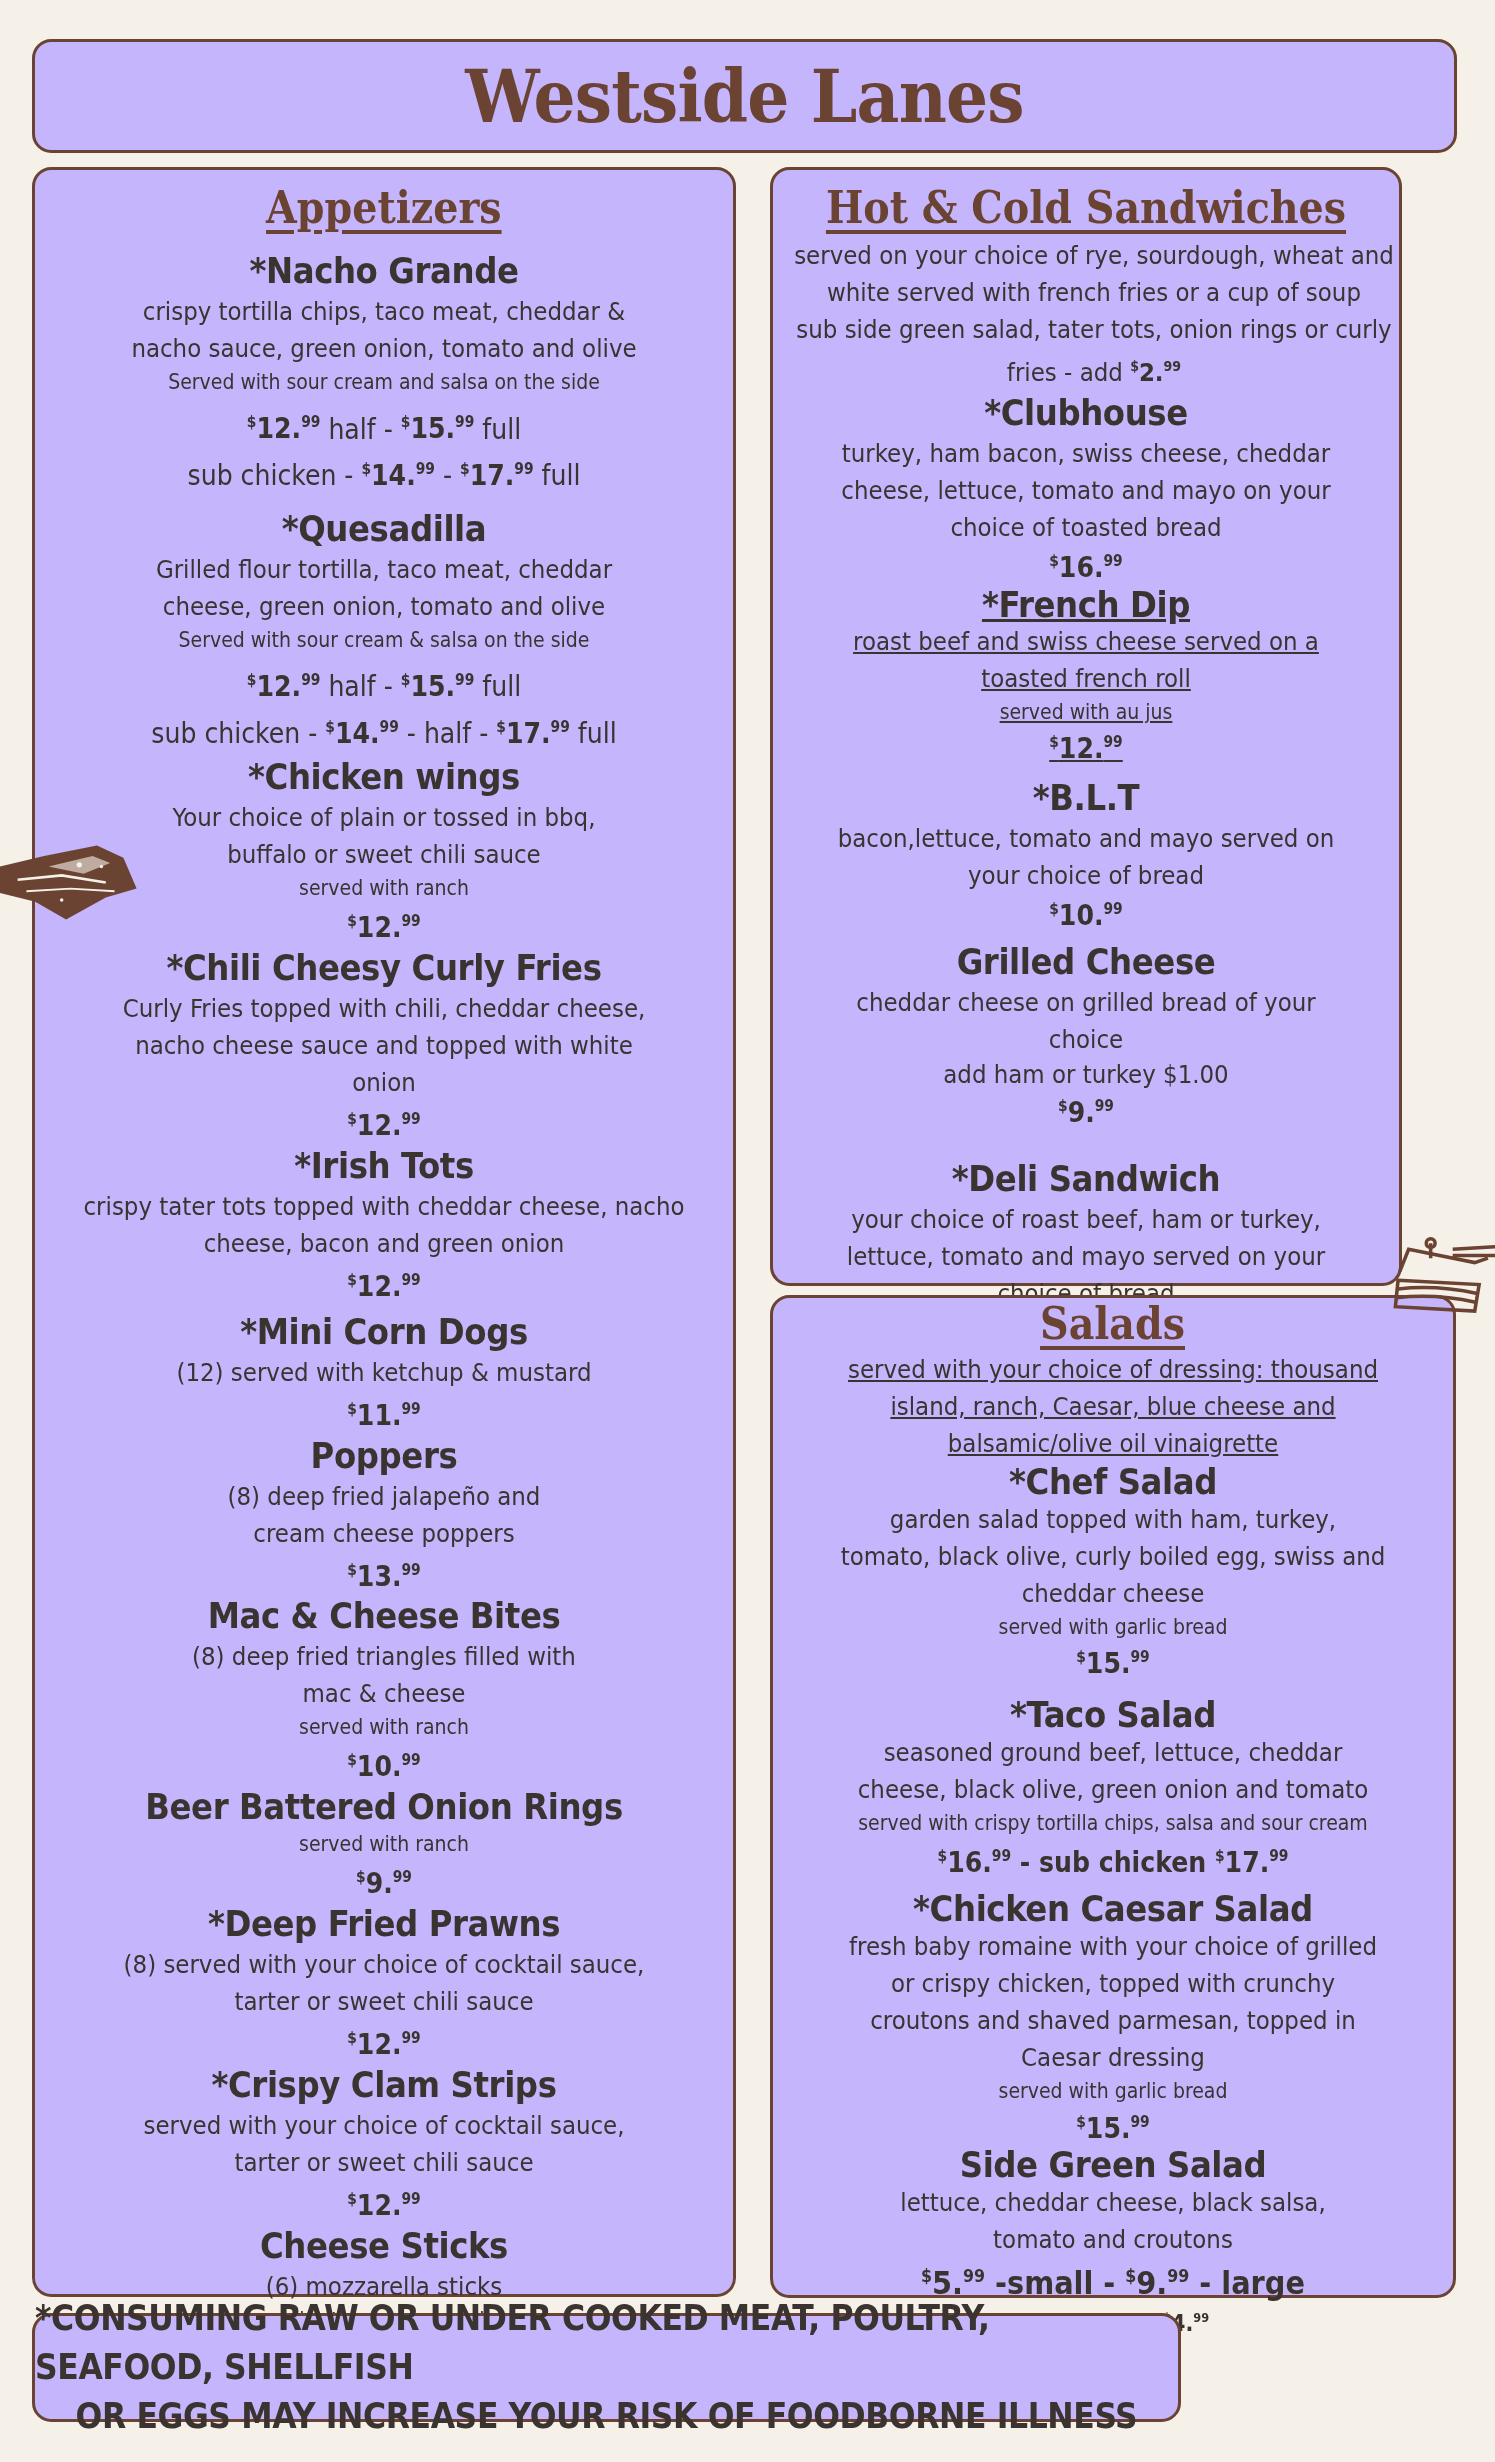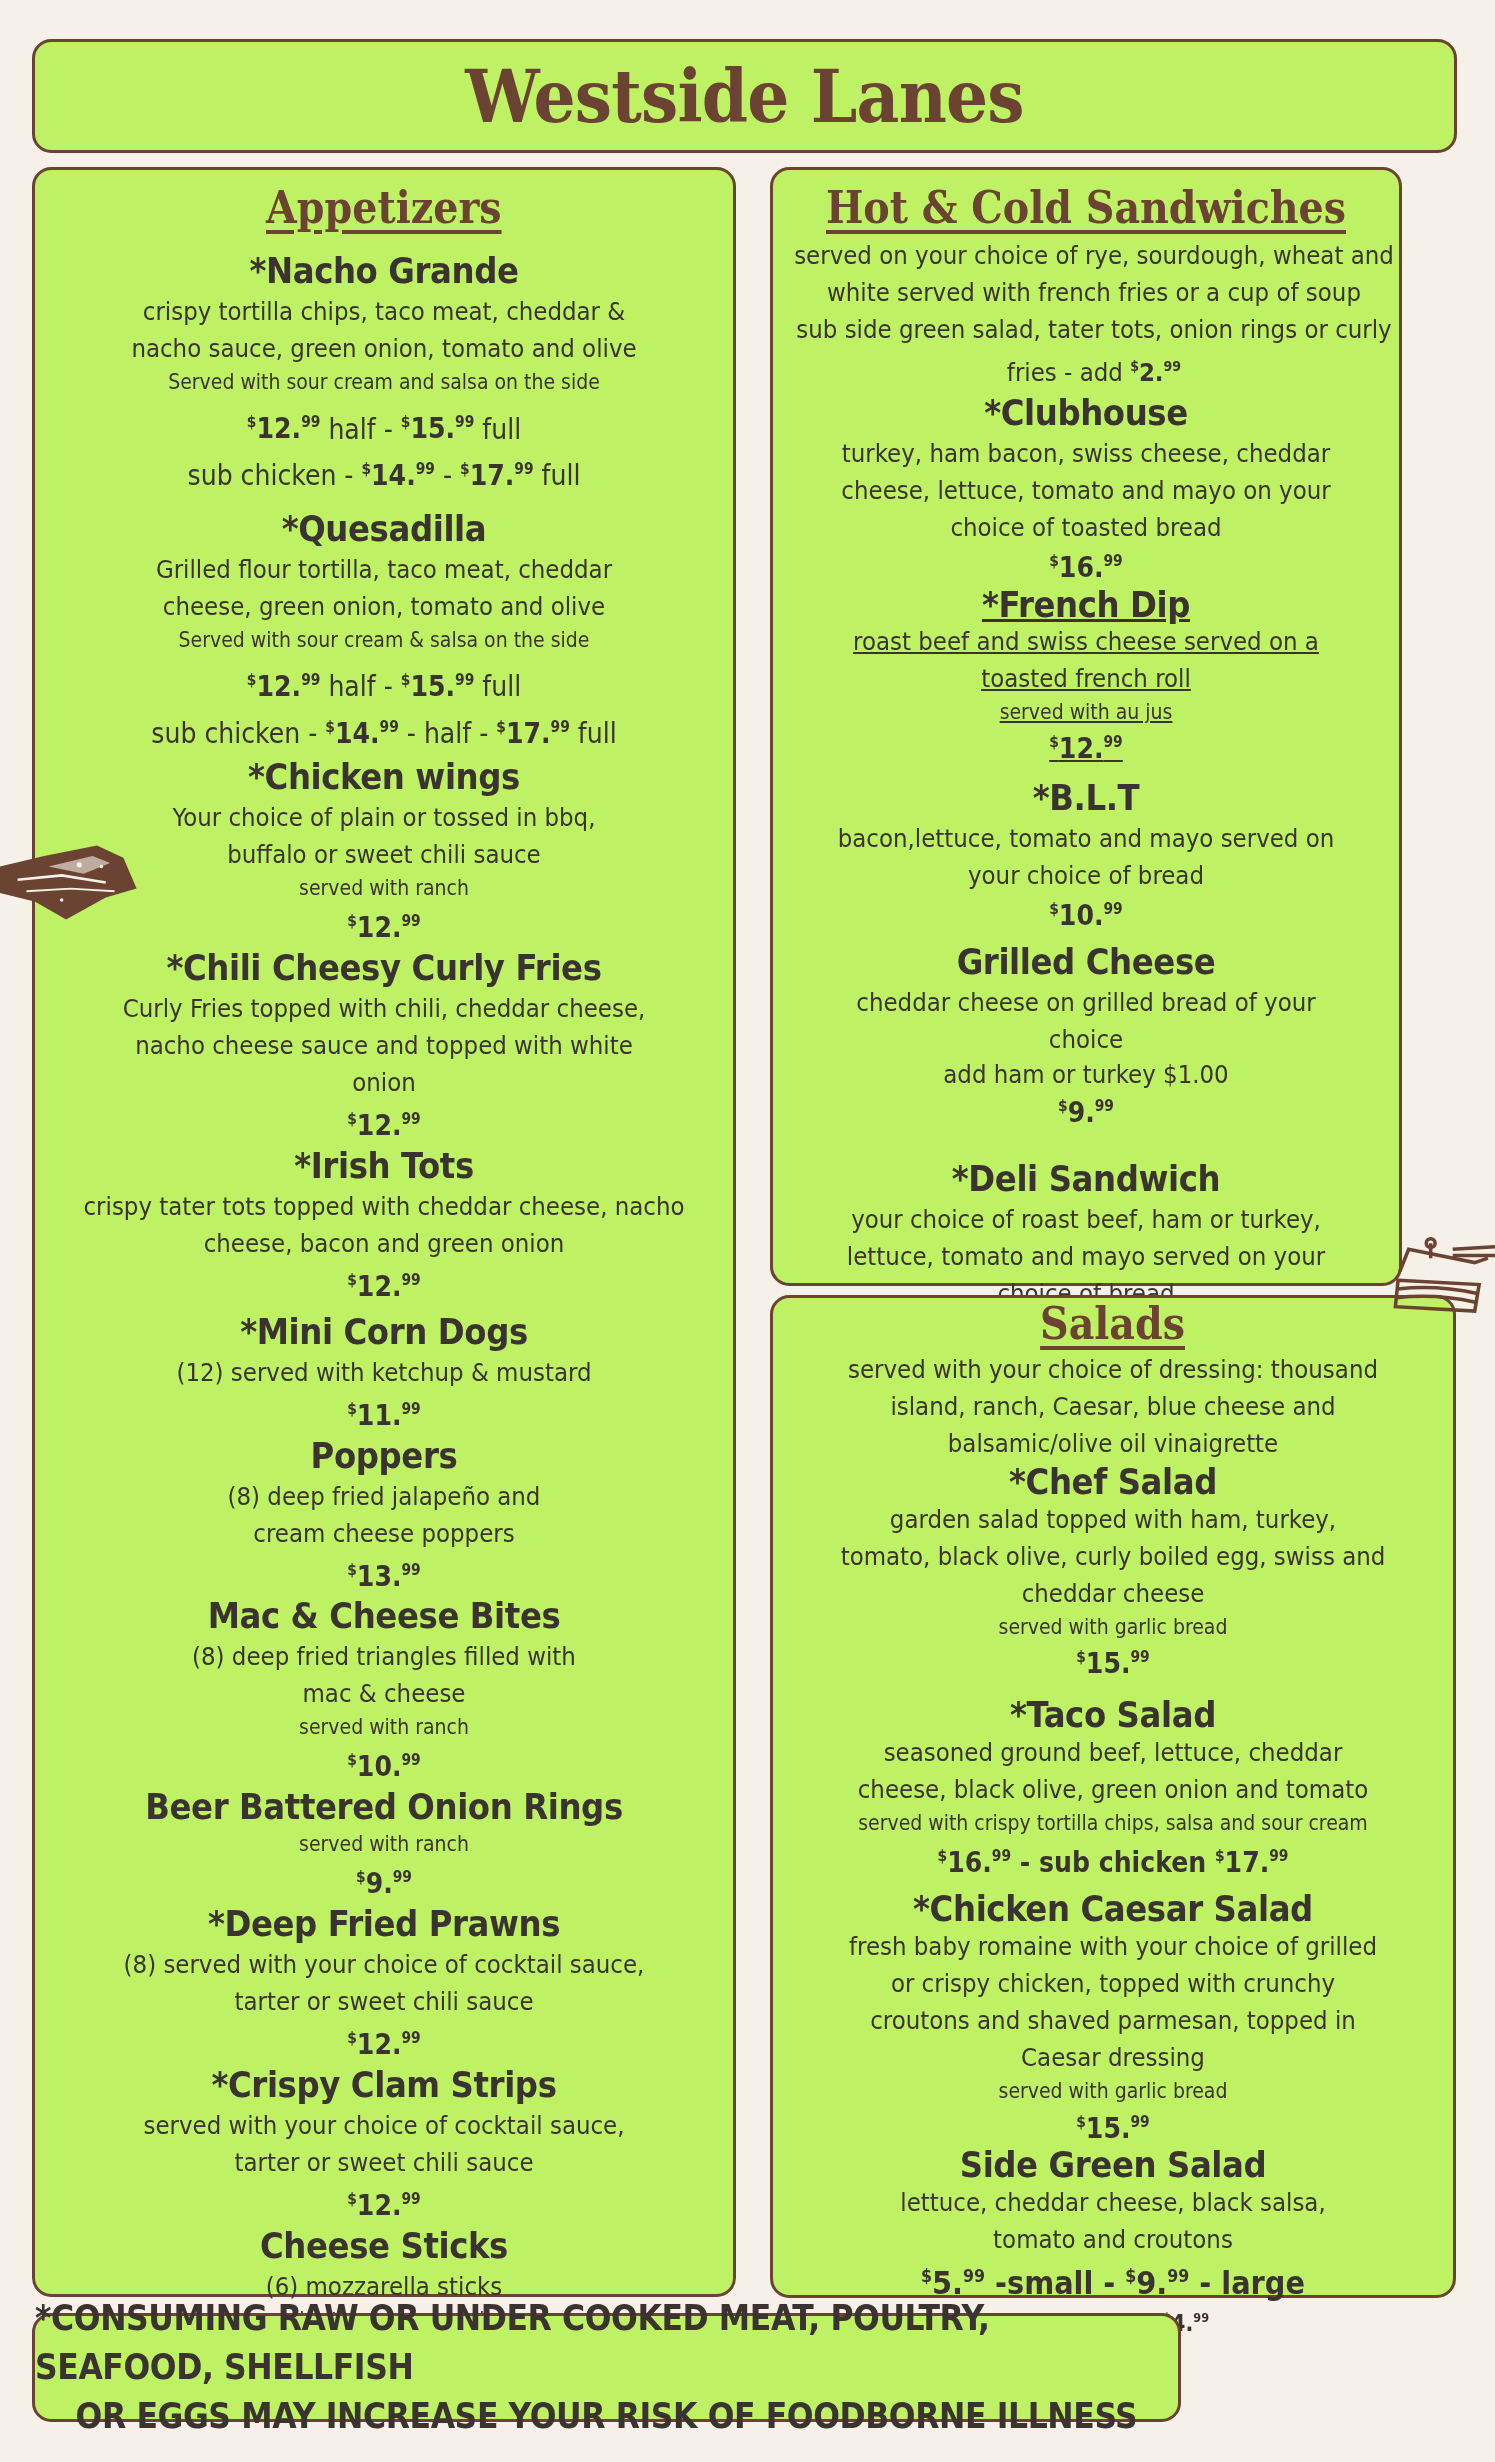--- a/index.html
+++ b/index.html
@@ -2,21 +2,21 @@
 <html style="font-size:14px"><head>
 <meta charset="utf-8">
 <style>
   * { box-sizing: border-box; margin: 0; padding: 0; }
   html, body { width: 1495px; height: 2462px; background: #f6f1e8; overflow: hidden; }
   body { position: relative; font-family: "DejaVu Sans Condensed", "Liberation Sans Narrow", "Liberation Sans", sans-serif; color: #3a3330; }
   .box {
     position: absolute;
     border: 3.5px solid #6b4332;
     border-radius: 19.3px;
-    background: #bef264;
+    background: #c4b5fd;
   }
   #title-box { left: 32px; top: 39px; width: 1425px; height: 114px; display: flex; align-items: center; justify-content: center; }
   #title { font-family: "DejaVu Serif", "Liberation Serif", serif; font-weight: 900; font-size: 72px; color: #6b4332; letter-spacing: -0.9px; transform: scaleX(0.92); }
   #app-box { left: 32px; top: 167px; width: 704px; height: 2130px; }
   #sand-box { left: 770px; top: 167px; width: 632px; height: 1119px; }
   #salad-box { left: 770px; top: 1295px; width: 686px; height: 1003px; }
   #footer-box { left: 32px; top: 2313px; width: 1149px; height: 109px; display: flex; flex-direction: column; align-items: center; justify-content: center; }
   .content { position: absolute; left: 0; right: 0; top: 0; text-align: center; }
   .section-title {
     font-family: "DejaVu Serif", "Liberation Serif", serif;
@@ -184,21 +184,21 @@
       <div class="desc">lettuce, tomato and mayo served on your</div>
       <div class="desc">choice of bread</div>
       <div class="price" style="line-height:30px;"><sup>$</sup><span>10.</span><sup>99</sup></div>
     </div>
   </div>
 </div>
 
 <div class="box" id="salad-box">
   <div class="content" style="top:0px;">
     <div><span class="section-title">Salads</span></div>
-    <div style="margin-top:1.8px;">
+    <div style="margin-top:1.8px;text-decoration:underline;">
       <div class="desc">served with your choice of dressing: thousand</div>
       <div class="desc">island, ranch, Caesar, blue cheese and</div>
       <div class="desc">balsamic/olive oil vinaigrette</div>
     </div>
 
     <div class="item">
       <div class="item-name" style="line-height:39px;">*Chef Salad</div>
       <div class="desc">garden salad topped with ham, turkey,</div>
       <div class="desc">tomato, black olive, curly boiled egg, swiss and</div>
       <div class="desc">cheddar cheese</div>

